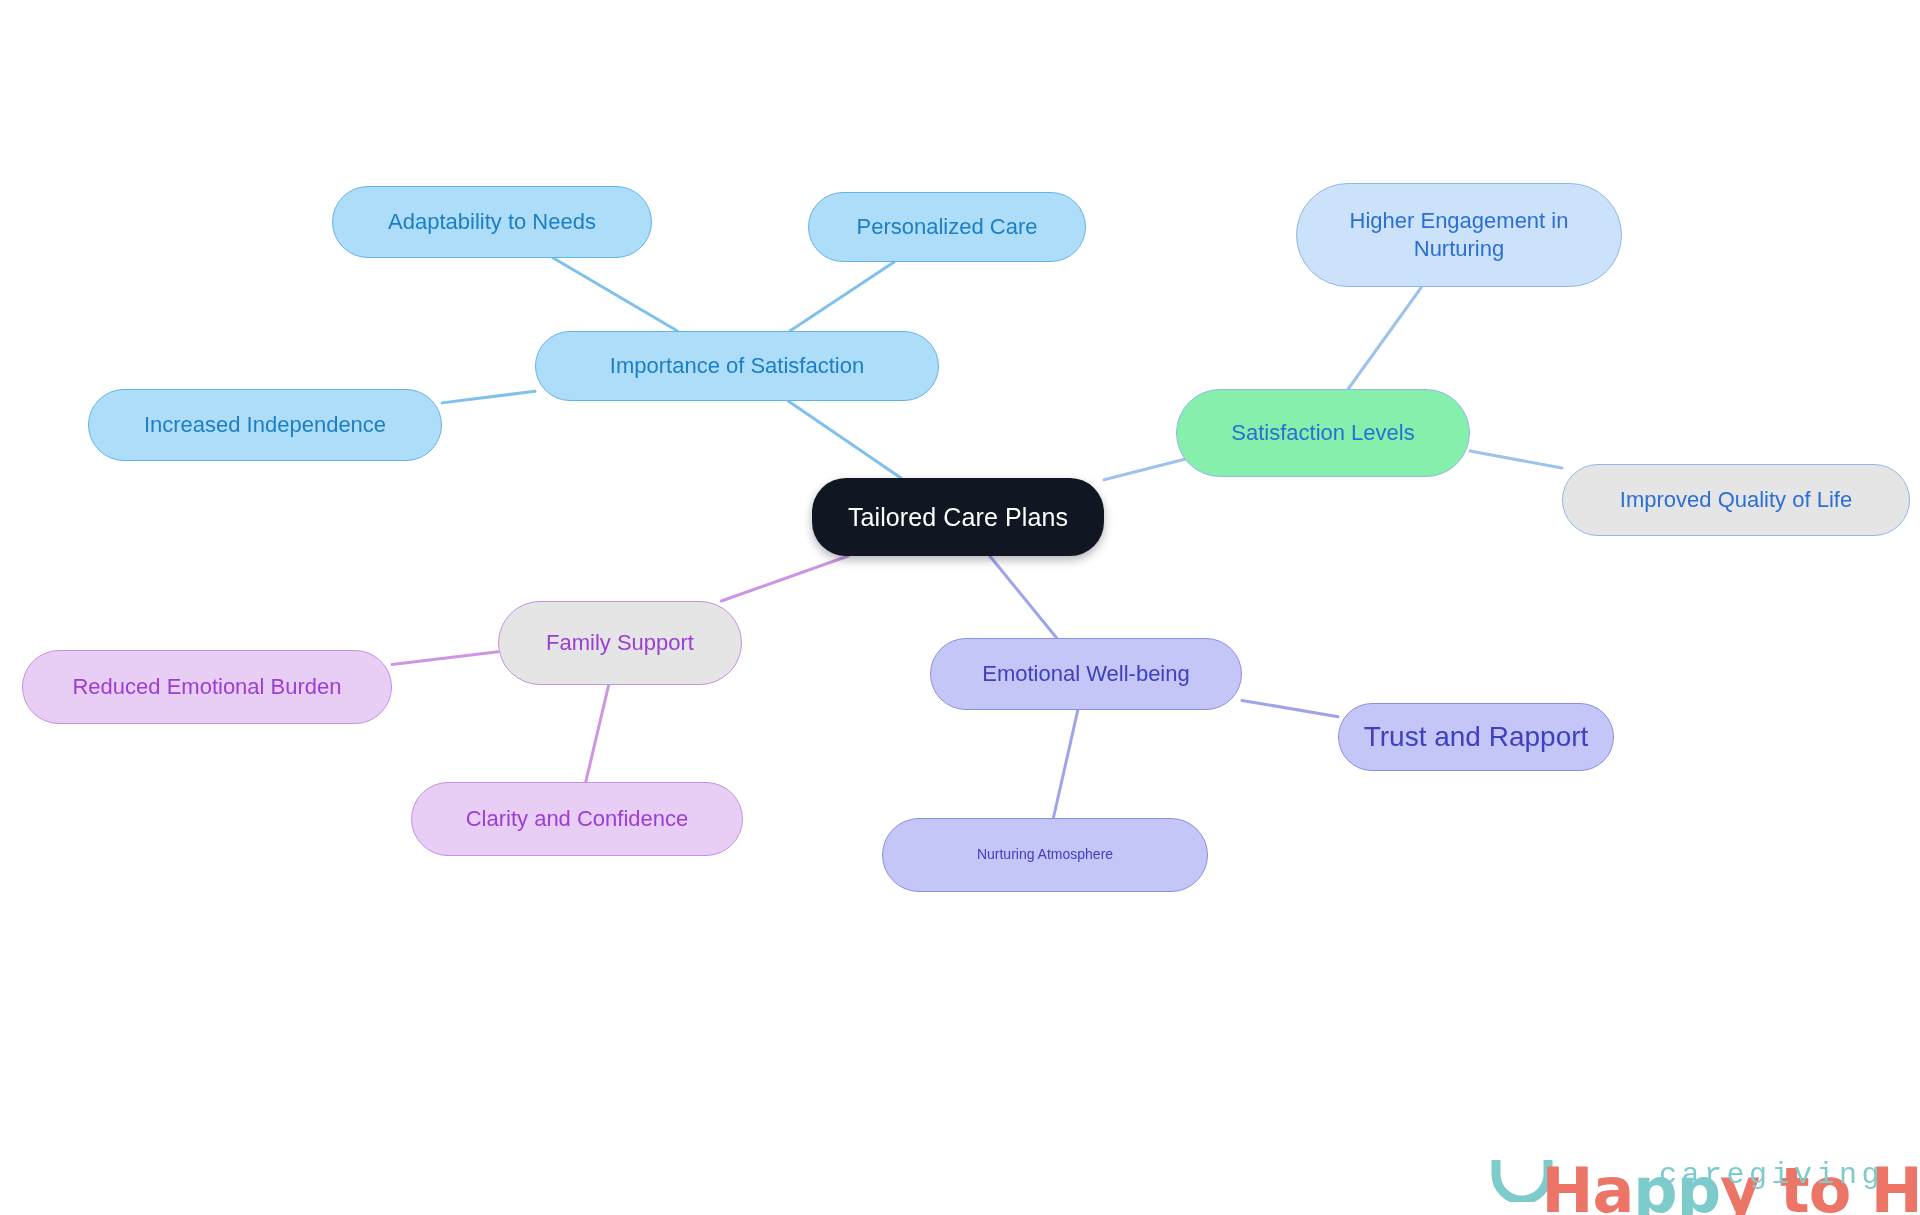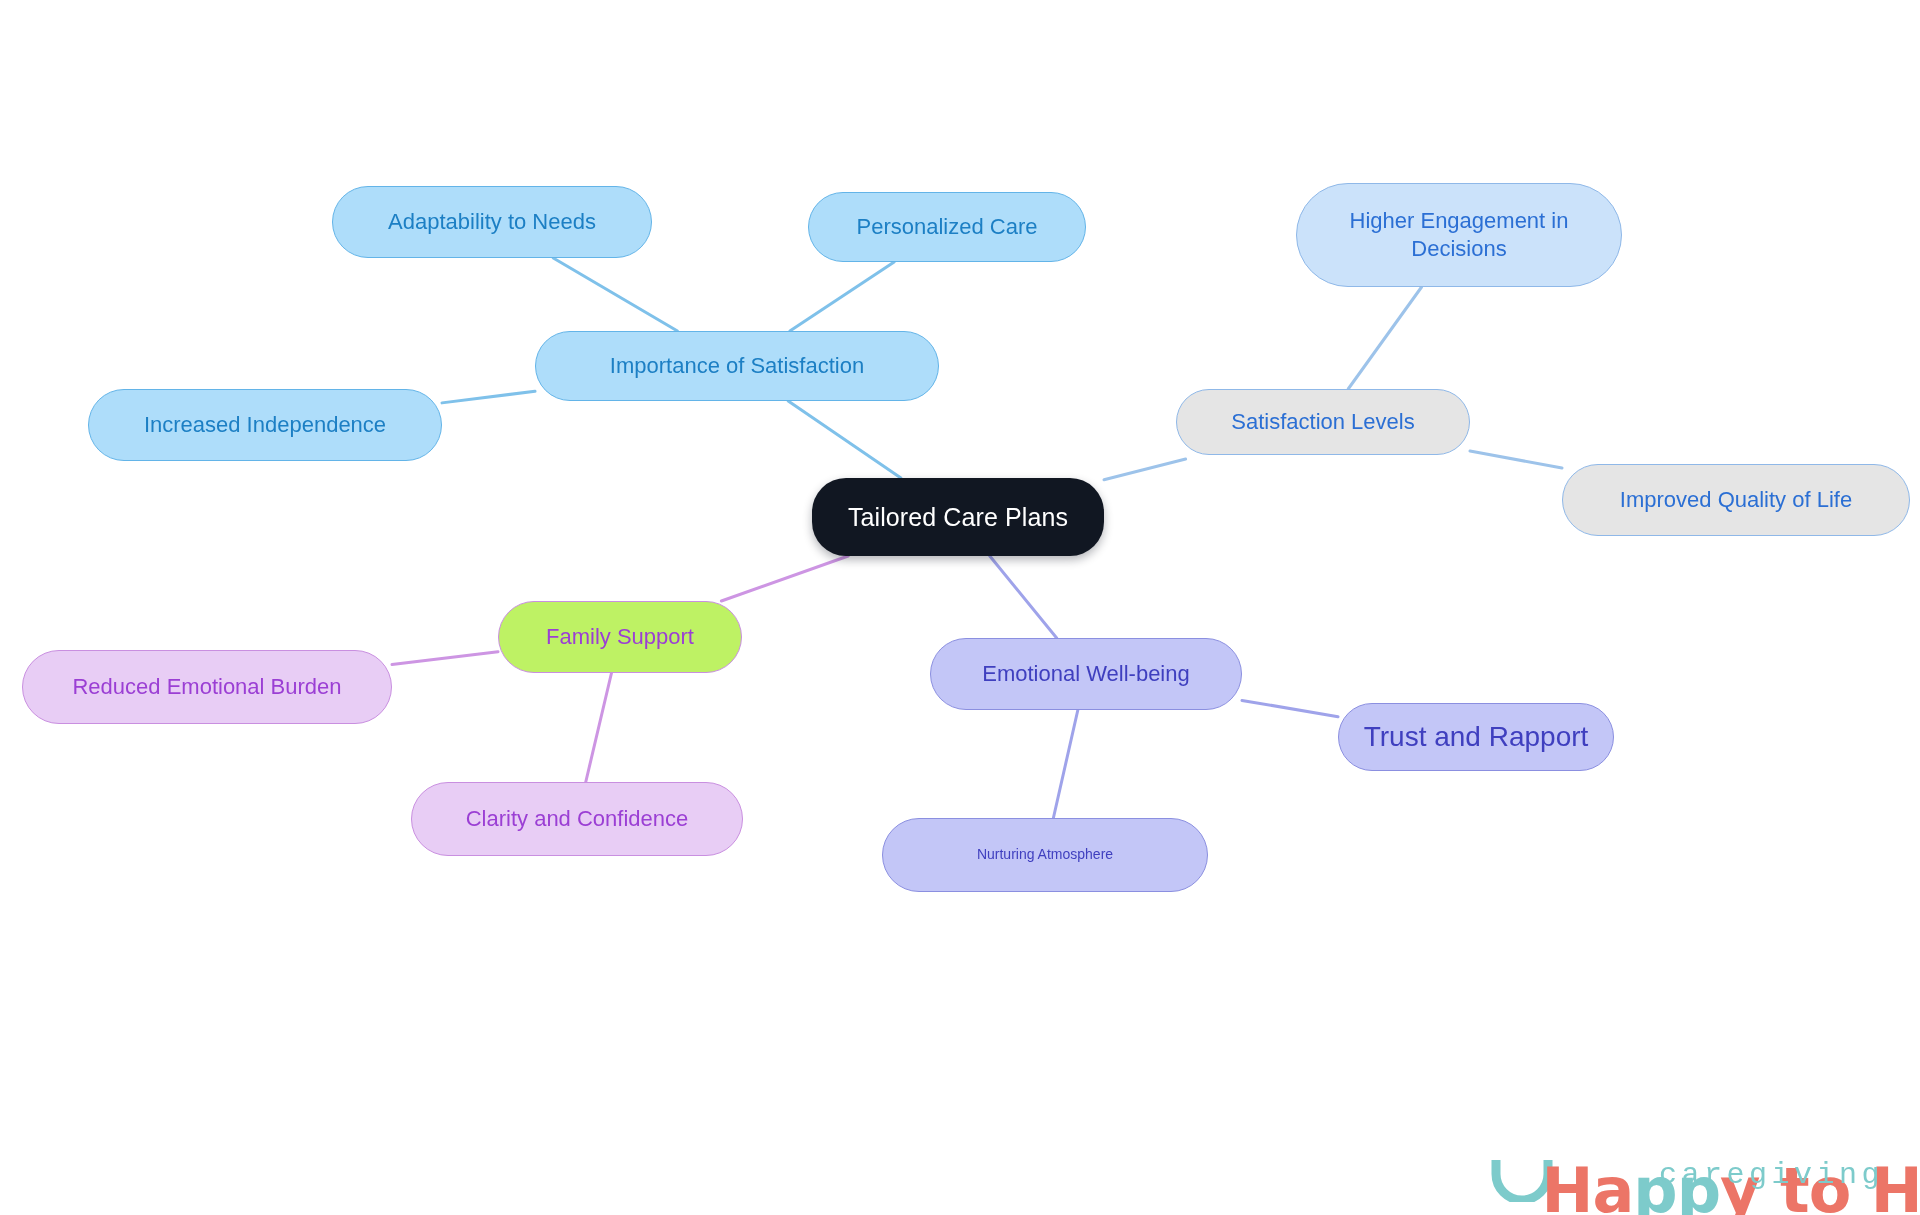--- a/index.html
+++ b/index.html
@@ -115,25 +115,25 @@
       <line x1="989.796178343949" y1="556" x2="1056.6496815286623" y2="638" stroke="#9FA3EA" stroke-width="3" stroke-linecap="round"></line>
       <line x1="1242" y1="700.4" x2="1338" y2="716.6461538461539" stroke="#9FA3EA" stroke-width="3" stroke-linecap="round"></line>
       <line x1="1077.8453038674033" y1="710" x2="1053.3812154696132" y2="818" stroke="#9FA3EA" stroke-width="3" stroke-linecap="round"></line>
     </svg>
   <div id="node-layer">
       <div class="node node-root" style="left: 812px; top: 478px; width: 292px; height: 78px; background: rgb(17, 23, 34); color: rgb(255, 255, 255); font-size: 25px;"><span class="node-label">Tailored Care Plans</span></div>
       <div class="node" style="left: 535px; top: 331px; width: 404px; height: 70px; background: rgb(174, 221, 250); color: rgb(28, 127, 196); font-size: 22px; border-color: rgb(99, 180, 232);"><span class="node-label">Importance of Satisfaction</span></div>
       <div class="node" style="left: 332px; top: 186px; width: 320px; height: 72px; background: rgb(174, 221, 250); color: rgb(28, 127, 196); font-size: 22px; border-color: rgb(99, 180, 232);"><span class="node-label">Adaptability to Needs</span></div>
       <div class="node" style="left: 808px; top: 192px; width: 278px; height: 70px; background: rgb(174, 221, 250); color: rgb(28, 127, 196); font-size: 22px; border-color: rgb(99, 180, 232);"><span class="node-label">Personalized Care</span></div>
       <div class="node" style="left: 88px; top: 389px; width: 354px; height: 72px; background: rgb(174, 221, 250); color: rgb(28, 127, 196); font-size: 22px; border-color: rgb(99, 180, 232);"><span class="node-label">Increased Independence</span></div>
-      <div class="node" style="left: 1176px; top: 389px; width: 294px; height: 66px; background: #e5e5e5; color: rgb(43, 111, 212); font-size: 22px; border-color: rgb(143, 184, 232);"><span class="node-label">Satisfaction Levels</span></div>
+      <div class="node" style="left: 1176px; top: 389px; width: 294px; height: 88px; background: #86efac; color: rgb(43, 111, 212); font-size: 22px; border-color: rgb(143, 184, 232);"><span class="node-label">Satisfaction Levels</span></div>
       <div class="node" style="left: 1296px; top: 183px; width: 326px; height: 104px; background: rgb(203, 226, 250); color: rgb(43, 111, 212); font-size: 22px; border-color: rgb(143, 184, 232);"><span class="node-label">Higher Engagement in
-Decisions</span></div>
+Nurturing</span></div>
       <div class="node" style="left: 1562px; top: 464px; width: 348px; height: 72px; background: #e5e5e5; color: rgb(43, 111, 212); font-size: 22px; border-color: rgb(143, 184, 232);"><span class="node-label">Improved Quality of Life</span></div>
-      <div class="node" style="left: 498px; top: 601px; width: 244px; height: 72px; background: #bef264; color: rgb(155, 63, 212); font-size: 22px; border-color: rgb(201, 143, 224);"><span class="node-label">Family Support</span></div>
+      <div class="node" style="left: 498px; top: 601px; width: 244px; height: 84px; background: #e5e5e5; color: rgb(155, 63, 212); font-size: 22px; border-color: rgb(201, 143, 224);"><span class="node-label">Family Support</span></div>
       <div class="node" style="left: 22px; top: 650px; width: 370px; height: 74px; background: rgb(232, 205, 245); color: rgb(155, 63, 212); font-size: 22px; border-color: rgb(201, 143, 224); justify-content: flex-end;"><span class="node-label">Reduced Emotional Burden</span></div>
       <div class="node" style="left: 411px; top: 782px; width: 332px; height: 74px; background: rgb(232, 205, 245); color: rgb(155, 63, 212); font-size: 22px; border-color: rgb(201, 143, 224);"><span class="node-label">Clarity and Confidence</span></div>
       <div class="node" style="left: 930px; top: 638px; width: 312px; height: 72px; background: rgb(195, 198, 247); color: rgb(63, 63, 191); font-size: 22px; border-color: rgb(139, 143, 224);"><span class="node-label">Emotional Well-being</span></div>
       <div class="node" style="left: 1338px; top: 703px; width: 276px; height: 68px; background: rgb(195, 198, 247); color: rgb(63, 63, 191); font-size: 28px; border-color: rgb(139, 143, 224);"><span class="node-label">Trust and Rapport</span></div>
       <div class="node" style="left: 882px; top: 818px; width: 326px; height: 74px; background: rgb(195, 198, 247); color: rgb(63, 63, 191); font-size: 14px; border-color: rgb(139, 143, 224);"><span class="node-label">Nurturing Atmosphere</span></div>
     </div>
 
   <div id="brand-logo">
     <svg id="logo-smile" viewBox="0 0 64 44" xmlns="http://www.w3.org/2000/svg">
       <path d="M6 2 L6 16 A26 26 0 0 0 58 16 L58 2" fill="none" stroke="#7DCBCB" stroke-width="9" stroke-linecap="butt"></path>

